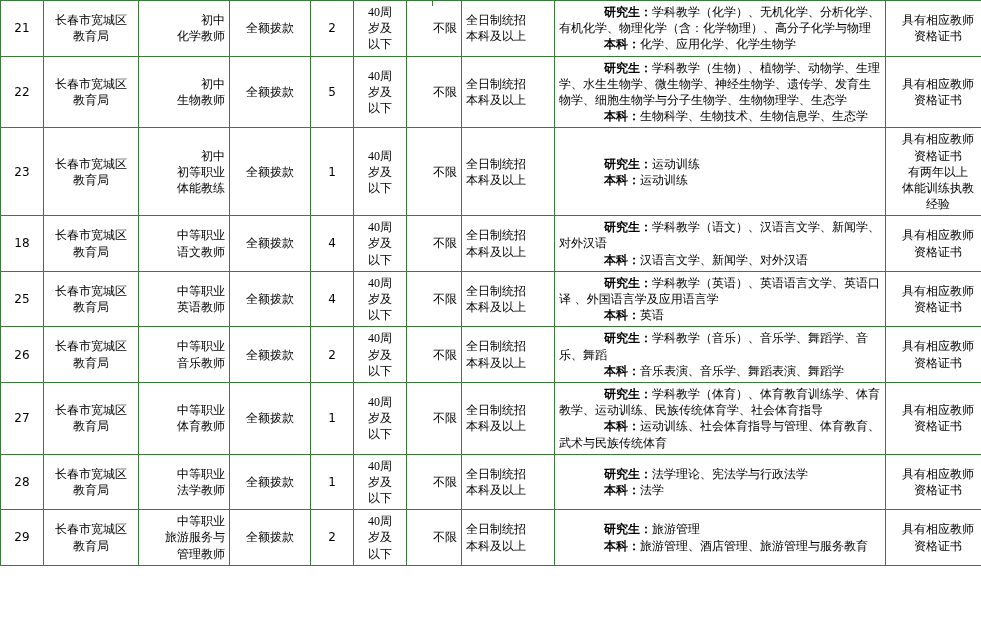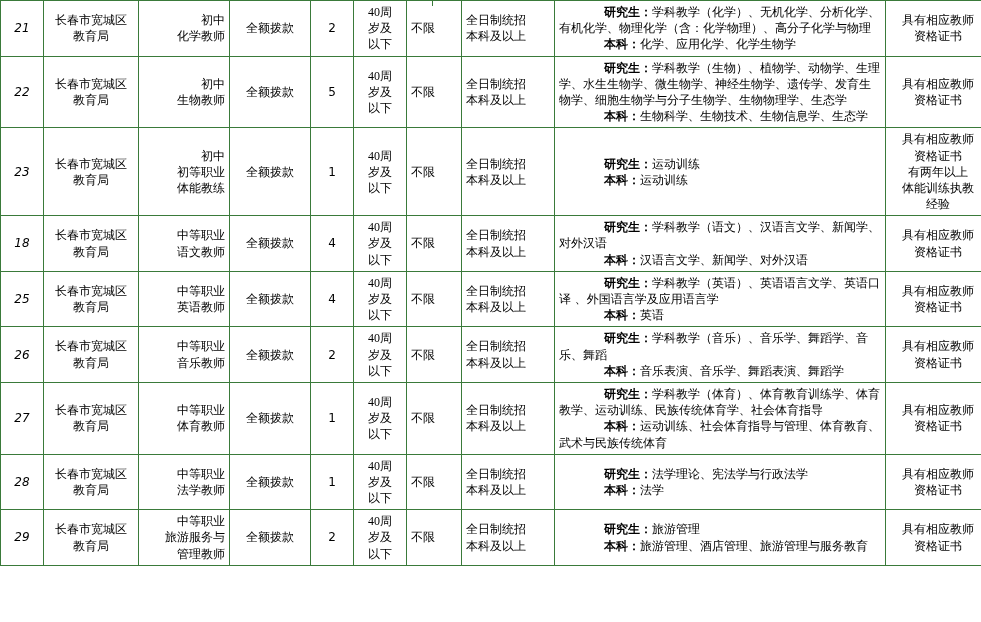--- a/index.html
+++ b/index.html
@@ -25,27 +25,27 @@
     width: 981px;
   }
   table.grid td {
     border: 1px solid #3a7a3a;
     vertical-align: middle;
     padding: 3px 4px;
     line-height: 1.35;
     font-size: 12px;
     word-break: break-all;
   }
-  .c-idx      { width: 34px;  text-align: center; font-style: italic; }
+  .c-idx      { width: 34px;  text-align: center; }
   .c-org      { width: 86px;  text-align: center; }
   .c-post     { width: 82px;  text-align: right; }
   .c-fund     { width: 72px;  text-align: center; }
   .c-num      { width: 34px;  text-align: center; }
   .c-age      { width: 44px;  text-align: center; font-family: Liberation Serif, serif; }
-  .c-gender   { width: 46px;  text-align: left; }
+  .c-gender   { width: 46px;  text-align: right; }
   .c-edu      { width: 84px;  text-align: left; }
   .c-major    { width: 322px; text-align: left; }
   .c-cert     { width: 96px;  text-align: center; }
 
   .major-line { display: block; }
   .major-line .lbl { font-weight: bold; margin-left: 45px; }
   .top-marker {
     position: absolute;
     left: 432px;
     top: 0px;

